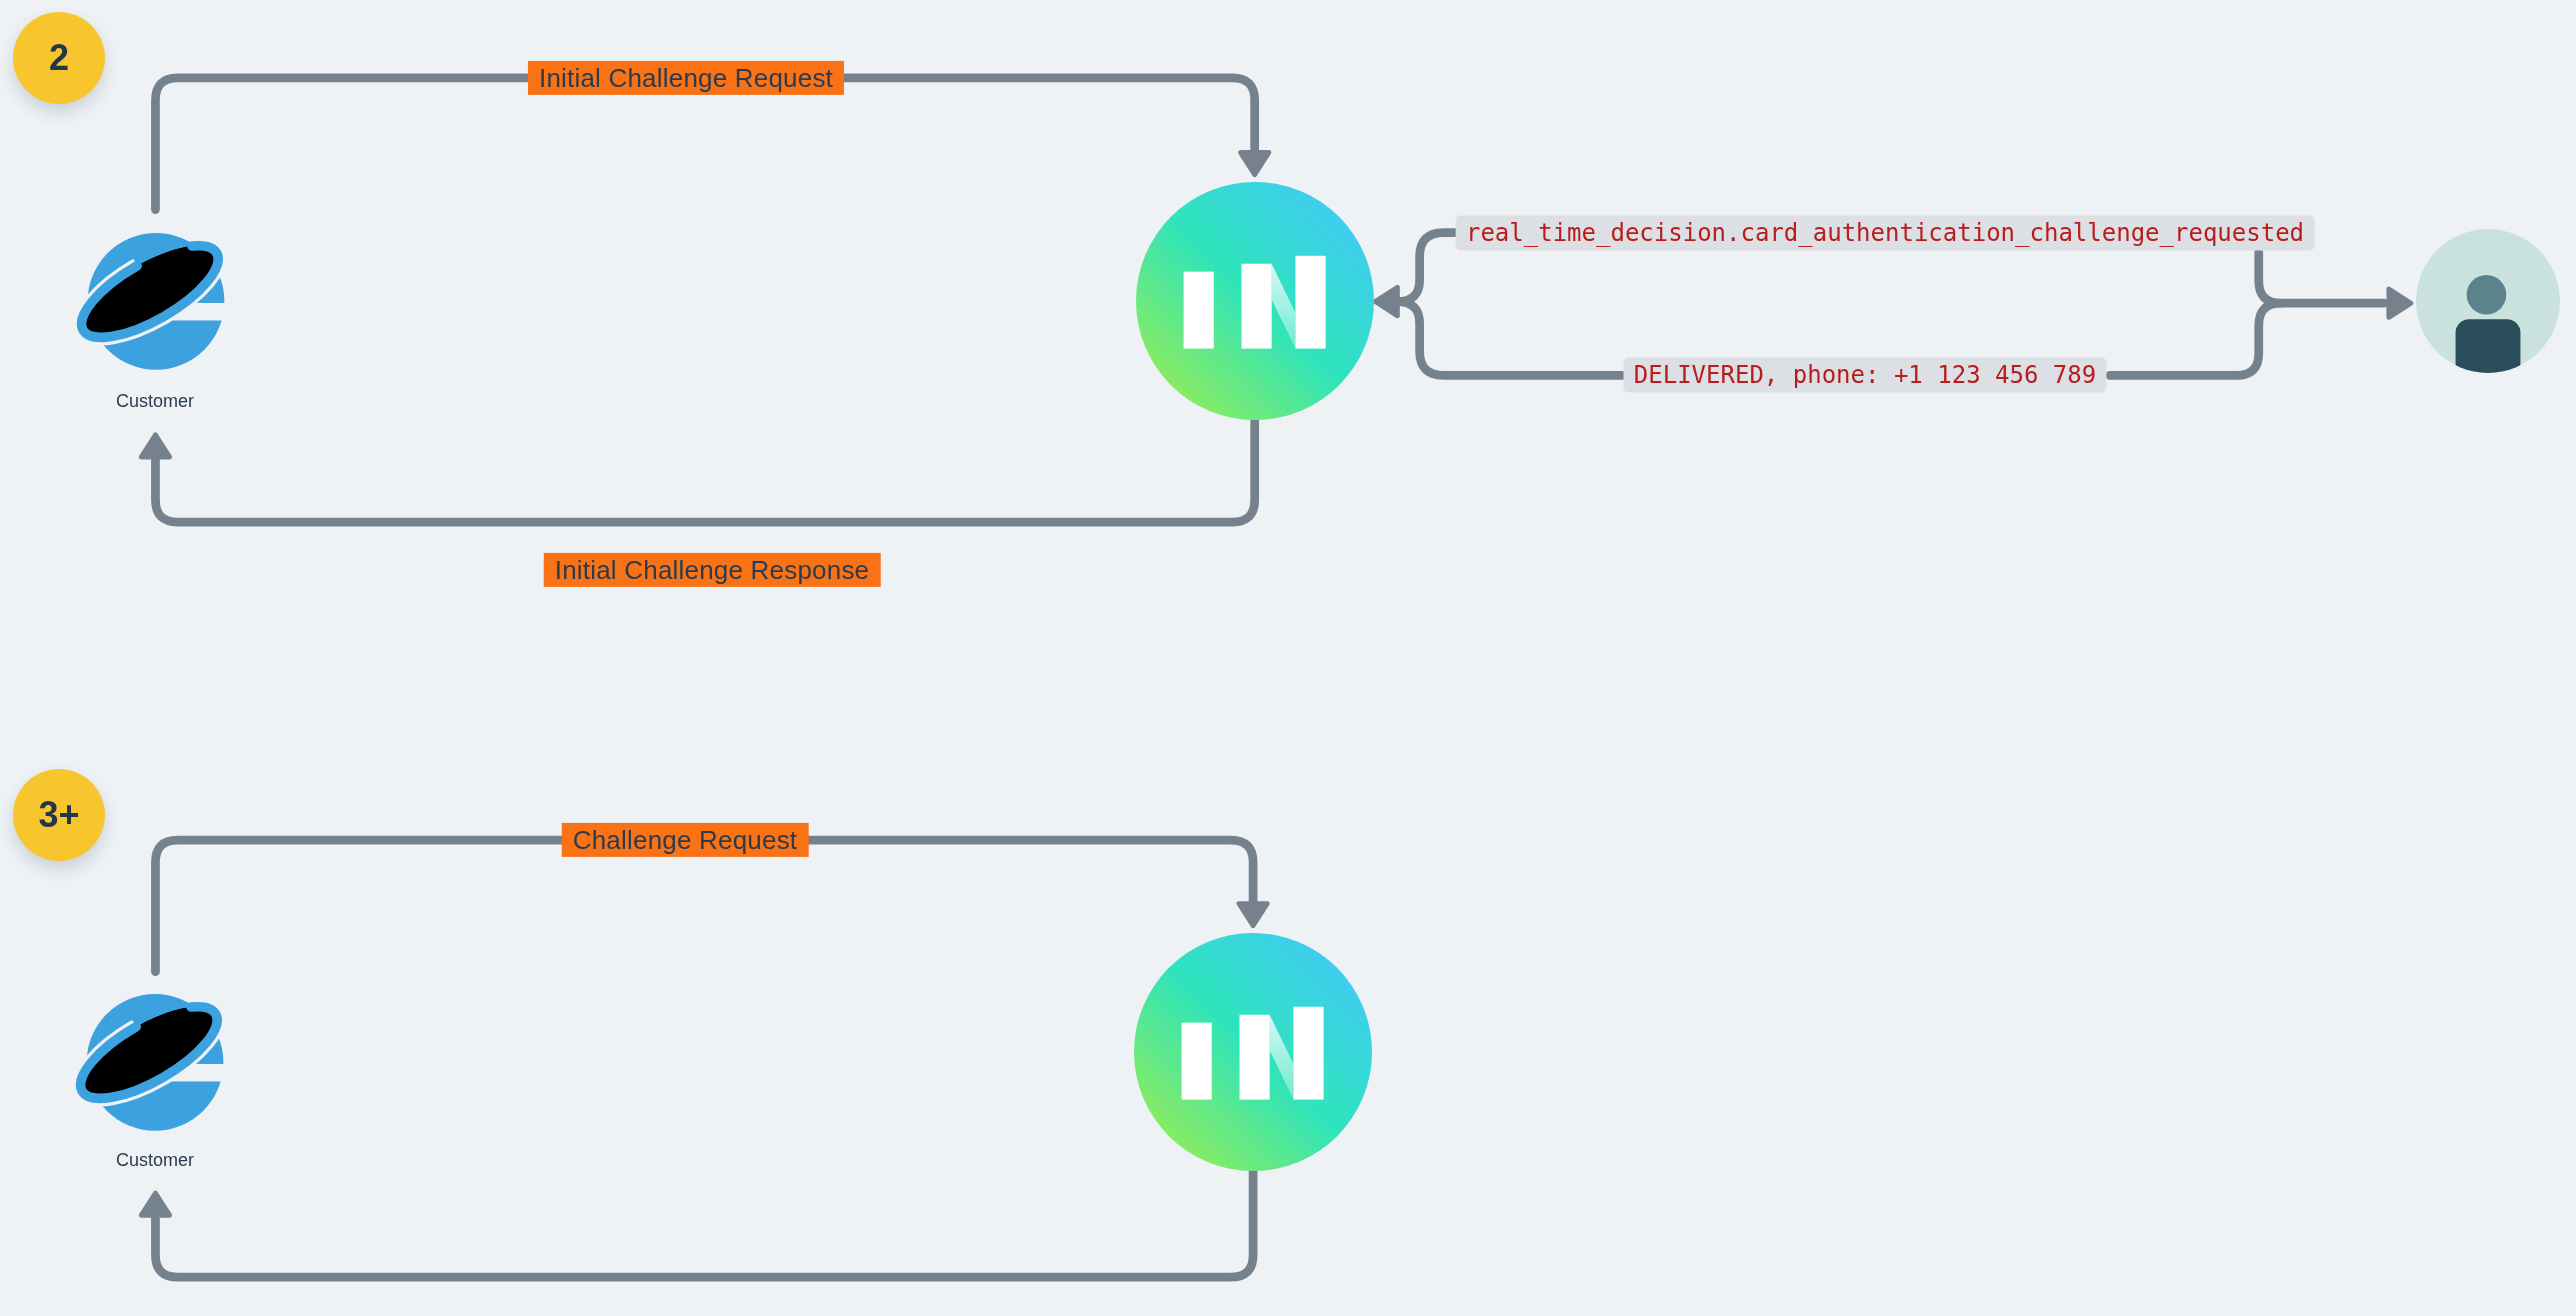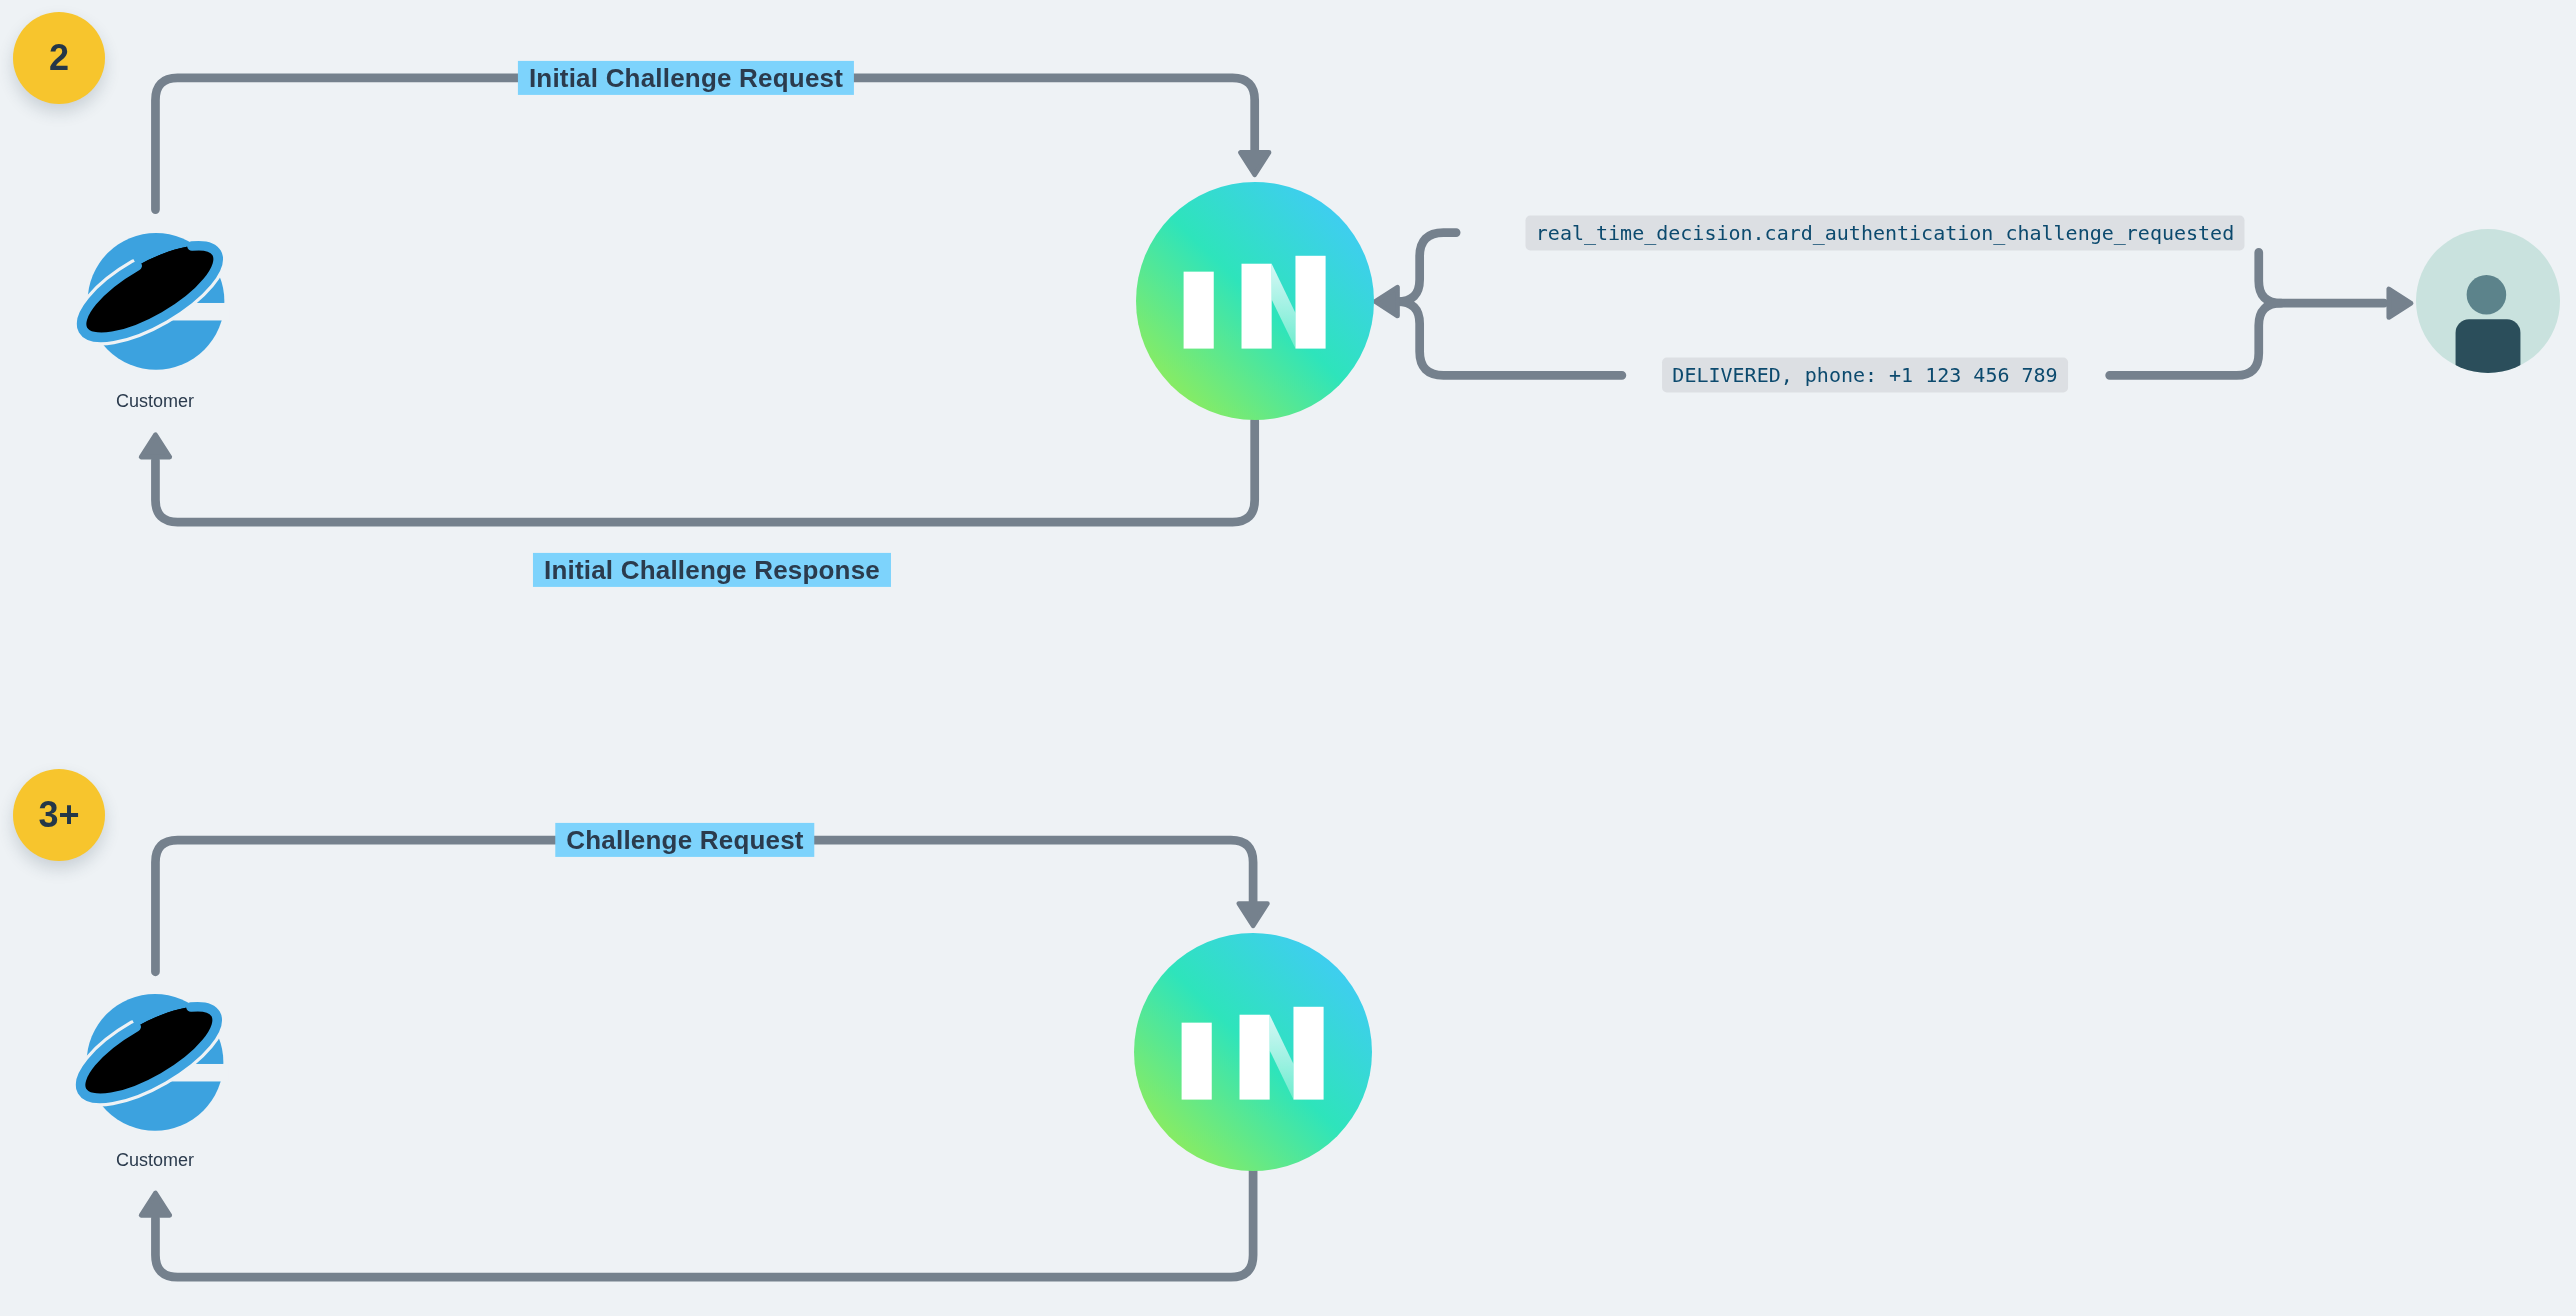--- a/index.html
+++ b/index.html
@@ -1,27 +1,27 @@
 <!DOCTYPE html>
 <html style="font-size:12.7px"><head>
 <meta charset="utf-8">
 <style>
   html,body{margin:0;padding:0;}
   body{background:#eef2f5;font-family:"Liberation Sans",sans-serif;}
   .canvas{position:relative;width:2576px;height:1317px;background:#eef2f5;overflow:hidden;}
   .connector-svg{position:absolute;left:0;top:0;z-index:1;}
   .abs{position:absolute;transform:translate(-50%,-50%);z-index:2;}
   .edge-label{
-    background:#7dd3fc;color:#2b3b4d;font-size:26px;font-weight:700;
+    background:#f97316;color:#2b3b4d;font-size:26px;font-weight:400;
     padding:1.6px 11px;white-space:nowrap;letter-spacing:0.2px;z-index:3;
   }
   .actor-label{color:#2b3b4d;font-size:18px;font-weight:500;white-space:nowrap;}
   .chip{
-    background:#dcdfe3;color:#0c4a6e;font-family:"DejaVu Sans Mono",monospace;
-    font-size:20px;line-height:35px;height:35px;padding:0 10.3px;border-radius:4.8px;
+    background:#dcdfe3;color:#b91c1c;font-family:"DejaVu Sans Mono",monospace;
+    font-size:24px;line-height:35px;height:35px;padding:0 10.3px;border-radius:4.8px;
     white-space:nowrap;z-index:3;
   }
   .badge{
     width:92px;height:92px;border-radius:50%;background:#f7c52d;color:#243748;
     display:flex;align-items:center;justify-content:center;
     font-size:36px;font-weight:bold;
     box-shadow:0 8px 16px rgba(40,60,80,0.18);
   }
   .increase-circle{width:238px;height:238px;border-radius:50%;}
   .sr{position:absolute;width:0.8px;height:0.8px;overflow:hidden;clip:rect(0 0 0 0);white-space:nowrap;}

